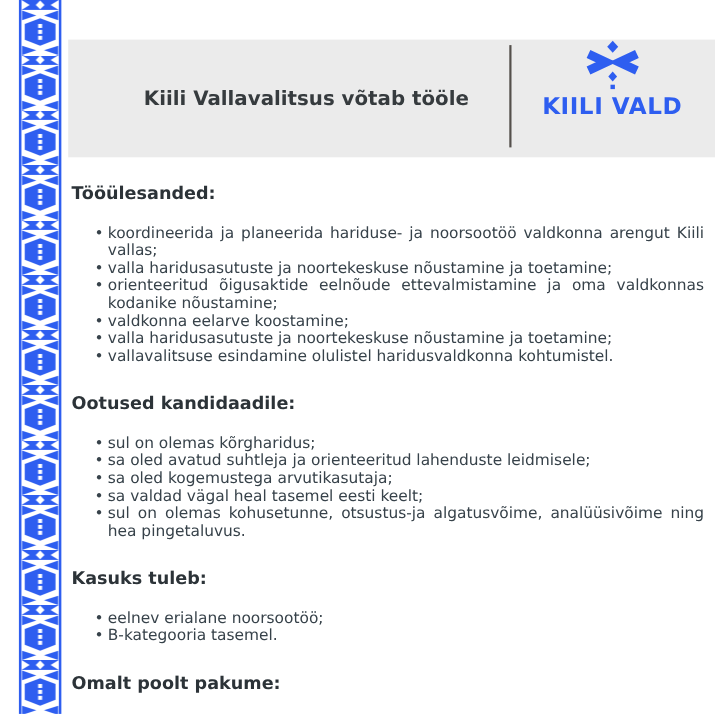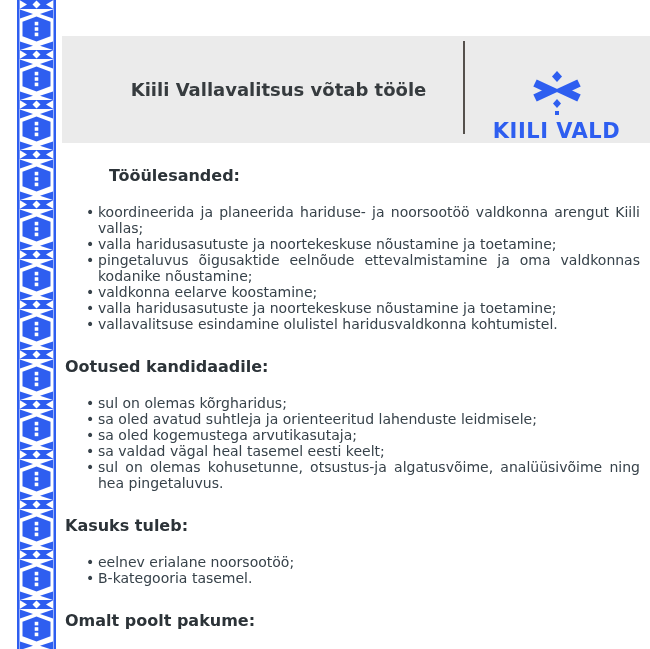--- a/index.html
+++ b/index.html
@@ -49,39 +49,39 @@
   }
   .header-divider{
     position:absolute;
     left:401px;top:5px;
     width:2px;height:93px;
     background:var(--divider);
   }
   .header-right{
     flex:1;
     display:flex;flex-direction:column;
-    align-items:center;justify-content:flex-end;
+    align-items:center;justify-content:flex-start;
     gap:3px;
   }
   .logo-text{
     font-size:21px;font-weight:bold;
     letter-spacing:0.5px;
     color:var(--blue);
   }
   
   .content{
     margin:24px 0 0 65px;
     width:575px;
   }
   .section-heading{
     font-size:16px;line-height:17px;font-weight:bold;
     color:#2c3338;
     margin:26px 0 20px 0;
   }
-  .section:first-child .section-heading{margin-top:0;margin-left:44px;}
+  .section:first-child .section-heading{margin-top:0;}
   ul.bullets{
     list-style:none;
     padding-left:20px;
   }
   ul.bullets li{
     font-size:14px;line-height:16px;
     color:var(--body-text);
     text-align:justify;
     position:relative;
     padding-left:13px;
@@ -139,21 +139,21 @@
 </div>
 
 <div class="content">
 
   <div class="section">
     <h2 class="section-heading">Tööülesanded:</h2>
     <ul class="bullets">
 
     <li>koordineerida ja planeerida hariduse- ja noorsootöö valdkonna arengut Kiili vallas;</li>
         <li>valla haridusasutuste ja noortekeskuse nõustamine ja toetamine;</li>
-        <li>pingetaluvus õigusaktide eelnõude ettevalmistamine ja oma valdkonnas kodanike nõustamine;</li>
+        <li>orienteeritud õigusaktide eelnõude ettevalmistamine ja oma valdkonnas kodanike nõustamine;</li>
         <li>valdkonna eelarve koostamine;</li>
         <li>valla haridusasutuste ja noortekeskuse nõustamine ja toetamine;</li>
         <li>vallavalitsuse esindamine olulistel haridusvaldkonna kohtumistel.</li>
       </ul>
   </div>
 
   <div class="section">
     <h2 class="section-heading">Ootused kandidaadile:</h2>
     <ul class="bullets">
 

